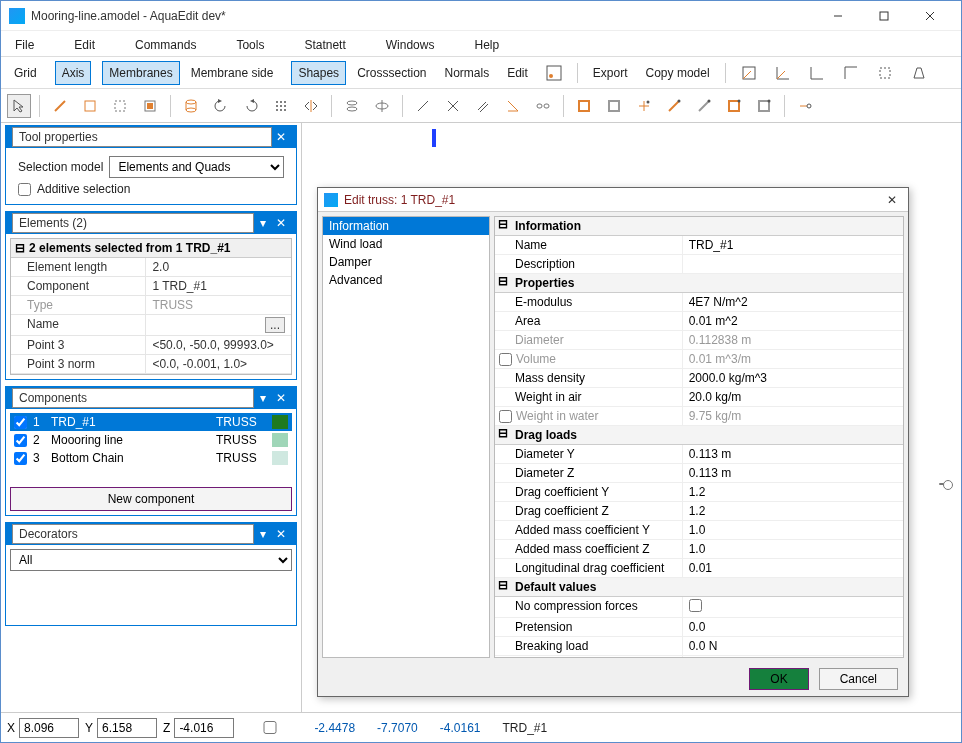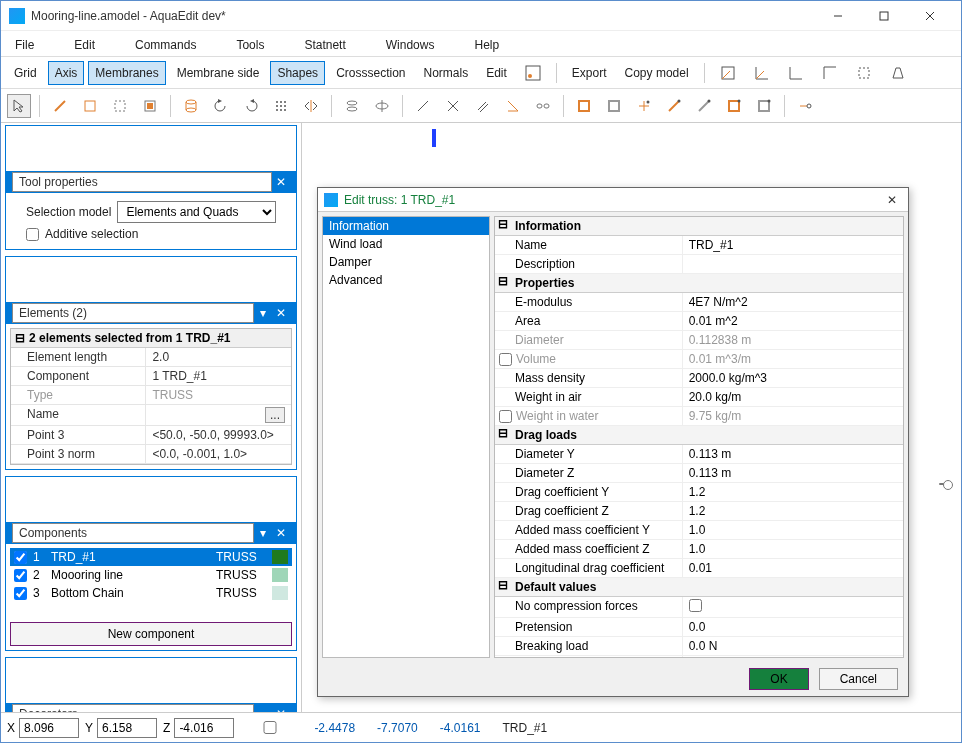--- a/index.html
+++ b/index.html
@@ -12,42 +12,42 @@
 .titlebar .win-btns { display: flex; gap: 0; }
 .titlebar .win-btn { width: 46px; height: 30px; display: flex; align-items: center; justify-content: center; color: #555; }
 
 
 .menubar { height: 26px; display: flex; align-items: flex-end; padding: 0 4px; border-bottom: 1px solid #ddd; gap: 20px; }
 .menubar .item { padding: 4px 10px; color: #222; }
 
 
 .toolbar1 { height: 32px; display: flex; align-items: center; padding: 2px 6px; gap: 4px; border-bottom: 1px solid #ddd; }
 .toolbar1 .tbtn { padding: 4px 6px; color: #222; border: 1px solid transparent; }
-.toolbar1 .tbtn.active { border: 1px solid #0078d7; background: #cce4f7; }
+.toolbar1 .tbtn.active { border: 1px solid #0078d7; background: #cce4f7; margin-left: 7px; }
 .toolbar1 .sep { width: 1px; height: 20px; background: #ccc; margin: 0 4px; }
 
 
 .toolbar2 { height: 34px; display: flex; align-items: center; padding: 2px 6px; gap: 6px; border-bottom: 1px solid #ccc; }
 .toolbar2 .ibtn { width: 24px; height: 24px; display:flex; align-items:center; justify-content:center; border:1px solid transparent; }
 .toolbar2 .ibtn.sel { border:1px solid #999; background:#eee; }
 .toolbar2 .isep { width:1px; height:22px; background:#ccc; margin:0 2px; }
 
 
 .main { position: absolute; top: 122px; left: 0; right: 0; bottom: 30px; display: flex; }
 .left-col { width: 300px; background: #fff; display:flex; flex-direction:column; gap:6px; padding:2px 4px; overflow:hidden;}
 .canvas { flex: 1; background: #fff; position: relative; border-left:1px solid #ccc;}
 
 
 .panel { border:1px solid #0078d7; }
-.panel-hd { background:#0078d7; color:#fff; height:22px; display:flex; align-items:center; padding:0 6px; font-size:12px;margin-top:45px; }
+.panel-hd { background:#0078d7; color:#fff; height:22px; display:flex; align-items:center; padding:0 6px; font-size:12px; }
 .panel-hd .pt { flex:1; background:#fff; color:#333; padding:2px 6px; border:1px solid #888; position:relative; top:0; }
 .panel-hd .hbtn { width:18px; text-align:center; color:#fff; }
 .panel-body { background:#fff; padding:4px; }
 
-.form-row { display:flex; align-items:center; gap:6px; margin:4px 16px; }
+.form-row { display:flex; align-items:center; gap:6px; margin:4px 8px; }
 .form-row label { color:#222; }
 select, input[type=text] { border:1px solid #7a7a7a; padding:2px 4px; background:#fff; font-size:12px; }
 input[type=checkbox] { width:13px; height:13px; }
 
 
 .propgrid { border:1px solid #bbb; font-size:12px; }
 .propgrid .pg-head { background:#f0f0f0; font-weight:bold; padding:2px 4px; border-bottom:1px solid #ccc; display:flex; align-items:center; gap:4px;}
 .propgrid .pg-row { display:flex; border-bottom:1px solid #e5e5e5; }
 .propgrid .pg-k { width:48%; padding:2px 6px 2px 16px; color:#333; }
 .propgrid .pg-v { flex:1; padding:2px 6px; color:#333; border-left:1px solid #e5e5e5;}
@@ -67,21 +67,21 @@
 
 .status { position:absolute; left:0; right:0; bottom:0; height:30px; border-top:1px solid #ccc; display:flex; align-items:center; padding:2px 6px; gap:6px; font-size:12px;}
 .status .sbox { display:flex; align-items:center; gap:4px; }
 .status input { width:60px; }
 .status .sval { color:#0058b0; padding:0 8px;}
 
 
 .dialog { position:absolute; left:316px; top:186px; width:592px; height:510px; background:#f0f0f0; border:1px solid #666; box-shadow:2px 2px 8px rgba(0,0,0,.25); display:flex; flex-direction:column;}
 .dlg-title { height:24px; background:#fff; display:flex; align-items:center; padding:0 6px; border-bottom:1px solid #ccc;}
 .dlg-title .dicon { width:14px;height:14px;background:linear-gradient(135deg,#2196f3,#03a9f4);margin-right:6px;}
-.dlg-title .dt { flex:1; color:#15803d; }
+.dlg-title .dt { flex:1; color:#7f1d1d; }
 .dlg-title .dx { width:20px; text-align:center; color:#333; }
 .dlg-body { flex:1; display:flex; padding:4px; gap:4px; overflow:hidden;}
 .dlg-nav { width:168px; background:#fff; border:1px solid #bbb; }
 .dlg-nav .nitem { padding:2px 6px; }
 .dlg-nav .nitem.sel { background:#0078d7; color:#fff; }
 .dlg-grid-wrap { flex:1; background:#fff; border:1px solid #bbb; overflow-y:auto; position:relative;}
 .dlg-grid { font-size:12px; }
 .dlg-grid .ghead { display:flex; background:#f4f4f4; font-weight:bold; border-bottom:1px solid #ccc; }
 .dlg-grid .ghead .gexp { width:16px; text-align:center; }
 .dlg-grid .ghead .glab { flex:1; padding:2px 4px; }

